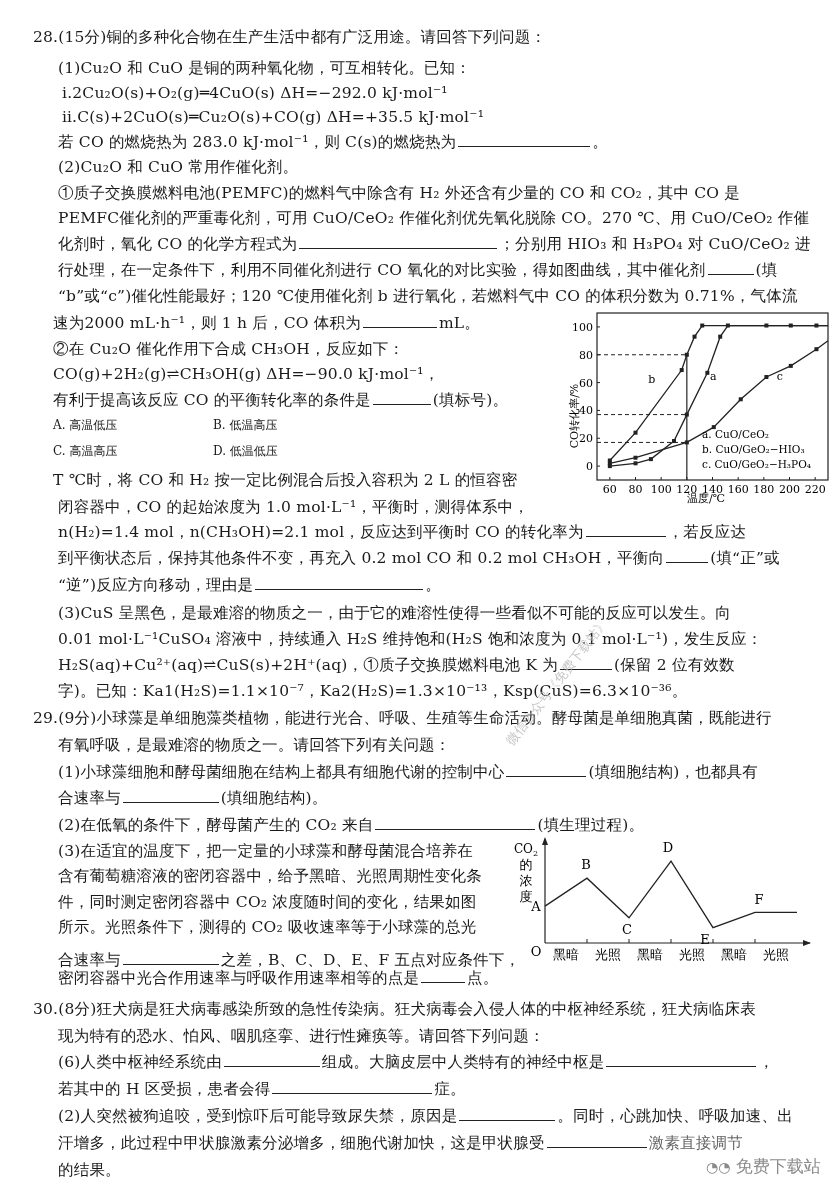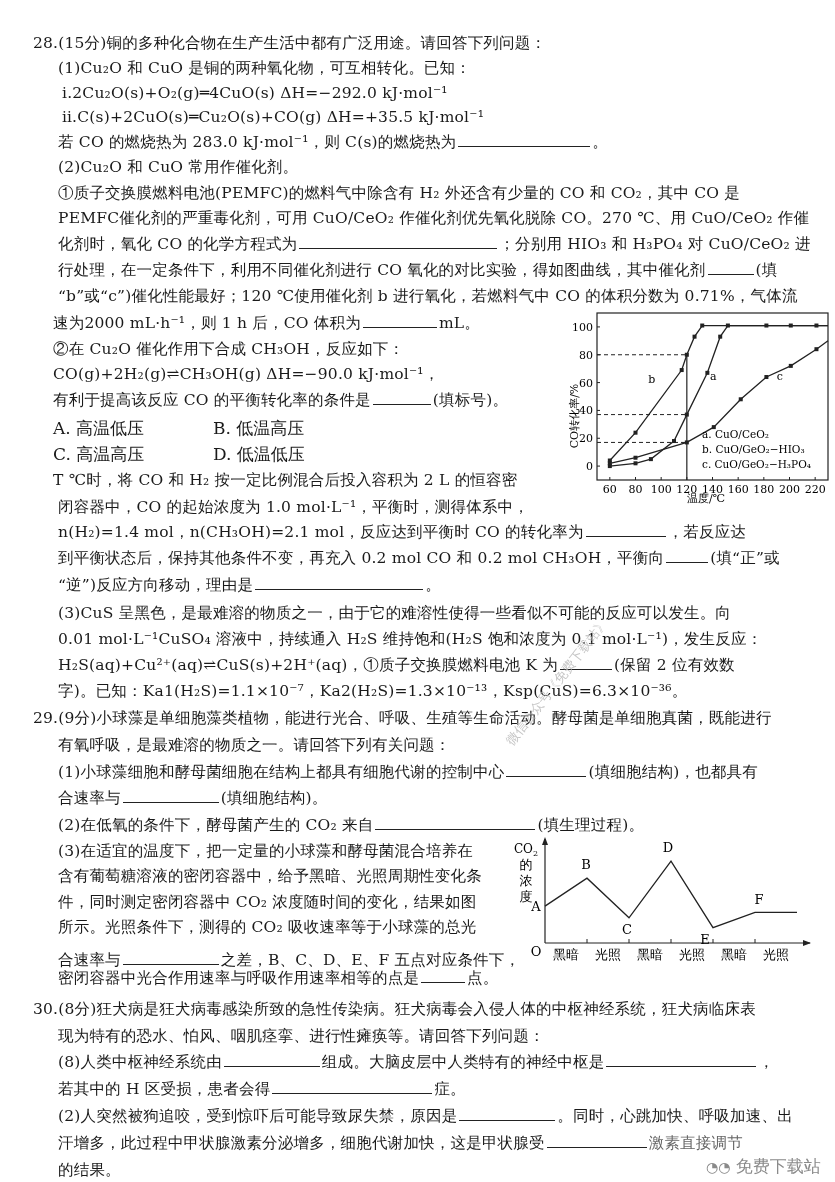--- a/index.html
+++ b/index.html
@@ -3,26 +3,26 @@
 <meta charset="utf-8">
 <style>
   html, body { margin:0; padding:0; background:#ffffff; }
   body { width:835px; height:1182px; position:relative; overflow:hidden;
          font-family: "DejaVu Serif", "Liberation Serif", serif; color:#1a1a1a; }
   .line { position:absolute; left:0; white-space:nowrap; font-size:15.5px; line-height:20px; letter-spacing:0.2px; }
   .blank { display:inline-block; border-bottom:1.3px solid #222; height:14px; vertical-align:baseline; margin:0 2px; }
   .wm { position:absolute; color:#b8b8b8; font-family:"DejaVu Sans", sans-serif; font-size:13px; transform:rotate(-52deg); transform-origin:left top; white-space:nowrap; opacity:0.8; }
   .wm2 { position:absolute; color:#8a8a8a; font-family:"DejaVu Sans", sans-serif; font-size:17px; white-space:nowrap; }
   svg text { font-family:"DejaVu Serif", "Liberation Serif", serif; }
-  .opt { position:absolute; font-size:17px; white-space:nowrap; }
+  .opt { position:absolute; font-size:12px; white-space:nowrap; }
 </style>
 </head>
 <body>
 
-<div class="line" style="top:33px;left:33px">28.(15分)铜的多种化合物在生产生活中都有广泛用途。请回答下列问题：</div>
+<div class="line" style="top:27px;left:33px">28.(15分)铜的多种化合物在生产生活中都有广泛用途。请回答下列问题：</div>
 <div class="line" style="top:58px;left:58px">(1)Cu₂O 和 CuO 是铜的两种氧化物，可互相转化。已知：</div>
 <div class="line" style="top:83px;left:62px">ⅰ.2Cu₂O(s)+O₂(g)═4CuO(s)   ΔH=−292.0 kJ·mol⁻¹</div>
 <div class="line" style="top:107px;left:62px">ⅱ.C(s)+2CuO(s)═Cu₂O(s)+CO(g)   ΔH=+35.5 kJ·mol⁻¹</div>
 <div class="line" style="top:132px;left:58px">
   <span>若 CO 的燃烧热为 283.0 kJ·mol⁻¹，则 C(s)的燃烧热为</span><span class="blank" style="width:132px"></span><span>。</span>
 </div>
 <div class="line" style="top:157px;left:58px">(2)Cu₂O 和 CuO 常用作催化剂。</div>
 <div class="line" style="top:183px;left:58px">①质子交换膜燃料电池(PEMFC)的燃料气中除含有 H₂ 外还含有少量的 CO 和 CO₂，其中 CO 是</div>
 <div class="line" style="top:208px;left:58px">PEMFC催化剂的严重毒化剂，可用 CuO/CeO₂ 作催化剂优先氧化脱除 CO。270 ℃、用 CuO/CeO₂ 作催</div>
 <div class="line" style="top:234px;left:58px">
@@ -198,21 +198,21 @@
   <text x="16" y="18" font-size="12" text-anchor="middle">CO<tspan font-size="8" dy="3">2</tspan></text>
   <text x="16" y="34" font-size="13" text-anchor="middle">的</text>
   <text x="16" y="50" font-size="13" text-anchor="middle">浓</text>
   <text x="16" y="66" font-size="13" text-anchor="middle">度</text>
   <text x="26" y="121" font-size="13" text-anchor="middle">O</text>
 </svg>
 
 <div class="line" style="top:999px;left:33px">30.(8分)狂犬病是狂犬病毒感染所致的急性传染病。狂犬病毒会入侵人体的中枢神经系统，狂犬病临床表</div>
 <div class="line" style="top:1026px;left:58px">现为特有的恐水、怕风、咽肌痉挛、进行性瘫痪等。请回答下列问题：</div>
 <div class="line" style="top:1052px;left:58px">
-  <span>(8)人类中枢神经系统由</span><span class="blank" style="width:96px"></span><span>组成。大脑皮层中人类特有的神经中枢是</span><span class="blank" style="width:150px"></span><span>，</span>
+  <span>(6)人类中枢神经系统由</span><span class="blank" style="width:96px"></span><span>组成。大脑皮层中人类特有的神经中枢是</span><span class="blank" style="width:150px"></span><span>，</span>
 </div>
 <div class="line" style="top:1079px;left:58px">
   <span>若其中的 H 区受损，患者会得</span><span class="blank" style="width:160px"></span><span>症。</span>
 </div>
 <div class="line" style="top:1106px;left:58px">
   <span>(2)人突然被狗追咬，受到惊吓后可能导致尿失禁，原因是</span><span class="blank" style="width:96px"></span><span>。同时，心跳加快、呼吸加速、出</span>
 </div>
 <div class="line" style="top:1133px;left:58px">
   <span>汗增多，此过程中甲状腺激素分泌增多，细胞代谢加快，这是甲状腺受</span><span class="blank" style="width:100px"></span><span style="color:#666">激素直接调节</span>
 </div>

